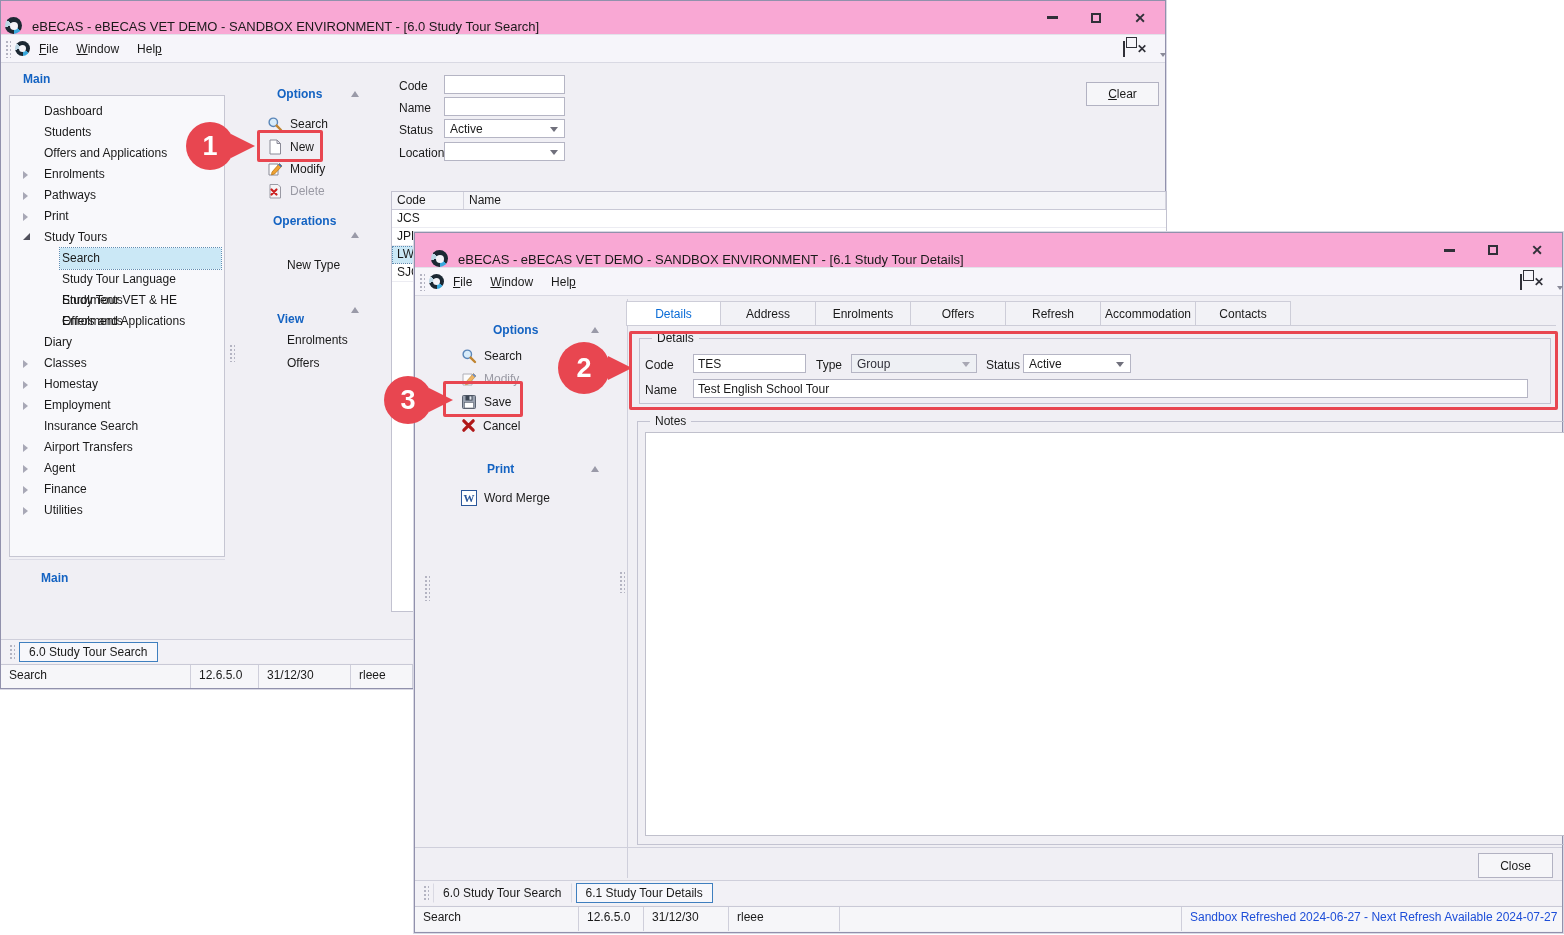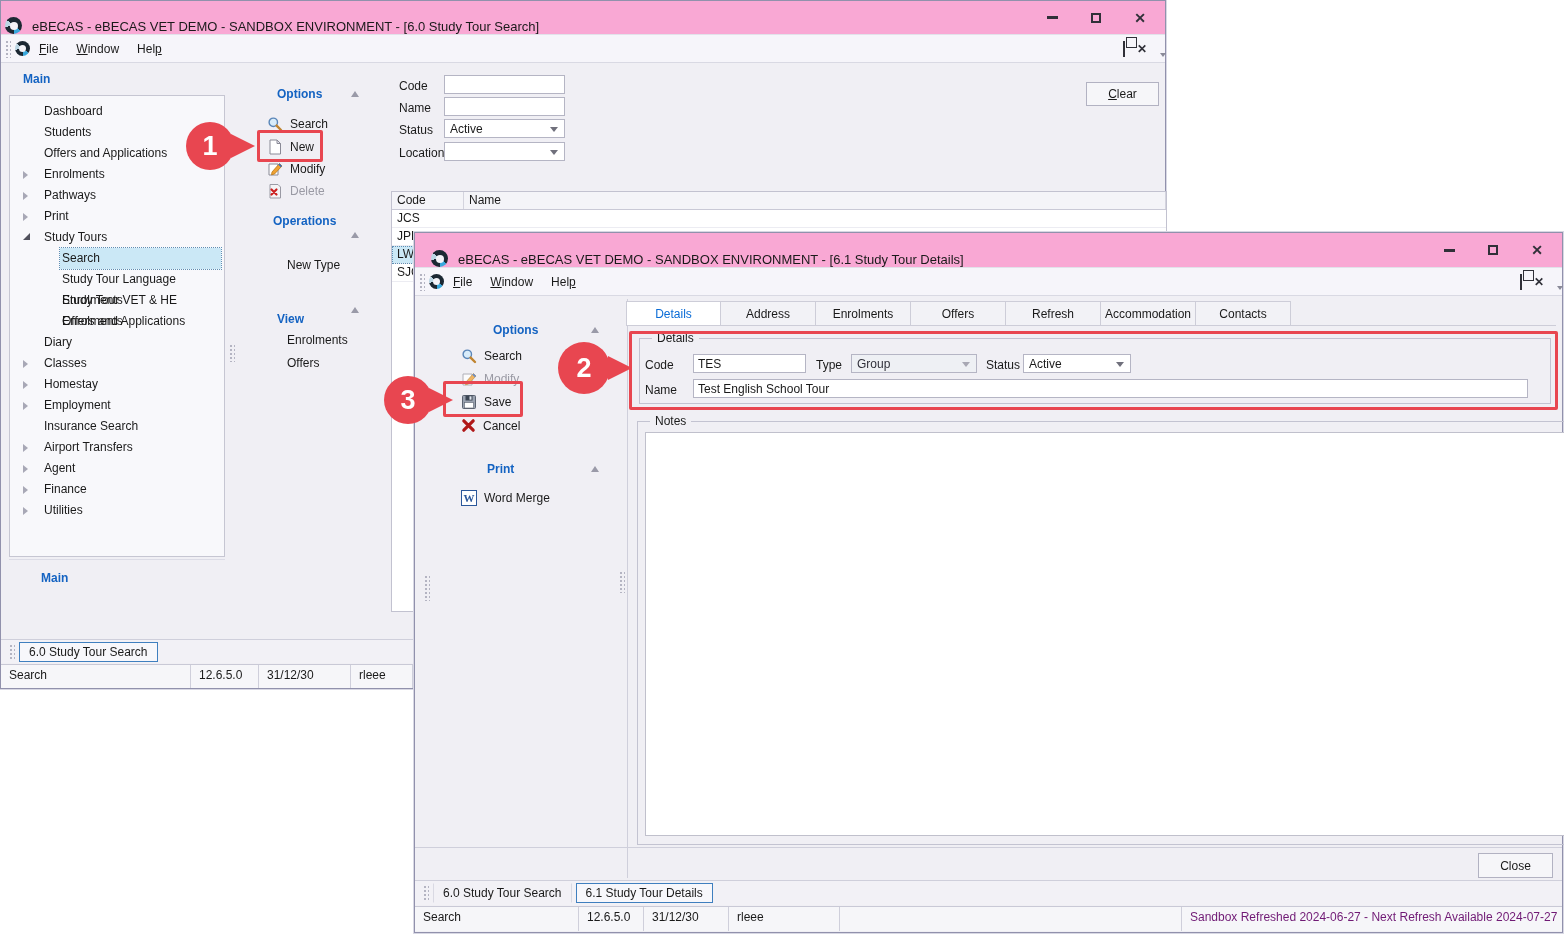--- a/index.html
+++ b/index.html
@@ -73,21 +73,21 @@
   .col-code { width:72px; flex:none; }
   .col-name { flex:1; }
 
   
   .doctab-bar { position:absolute; left:0; right:0; height:24px; background:#f2f1f6; border-top:1px solid #cfcfdb; display:flex; align-items:center; gap:4px; padding-left:8px; }
   .doctab { height:20px; line-height:18px; padding:0 9px; white-space:nowrap; cursor:default; border:1px solid transparent; }
   .doctab.active { border:1px solid #3f7fbf; background:#f7f7fb; }
   .doctab.plain { border-left:1px solid #d9d9e3; border-right:1px solid #d9d9e3; }
   .statusbar { position:absolute; left:0; right:0; height:23px; background:#f6f6f9; border-top:1px solid #c9c9d6; }
   .sb-cell { position:absolute; top:0; height:100%; line-height:21px; padding:0 8px; border-right:1px solid #cfcfdb; white-space:nowrap; overflow:hidden; }
-  .sb-red { color:#701a75; text-align:right; }
+  .sb-red { color:#1d4ed8; text-align:right; }
 
   
   .groupbox { position:absolute; border:1px solid #c3c3d1; }
   .groupbox .gb-title { position:absolute; left:12px; top:-8px; background:#f0eff4; padding:0 5px; }
 
   
   .tabstrip { position:absolute; display:flex; }
   .tab { width:95px; height:25px; line-height:24px; text-align:center; background:#f2f2f6; border:1px solid #cdcdd8; border-left:none; cursor:default; white-space:nowrap; }
   .tab:first-child { border-left:1px solid #cdcdd8; }
   .tab.active { background:#ffffff; color:#0a6cd6; border-bottom:1px solid #ffffff; }

